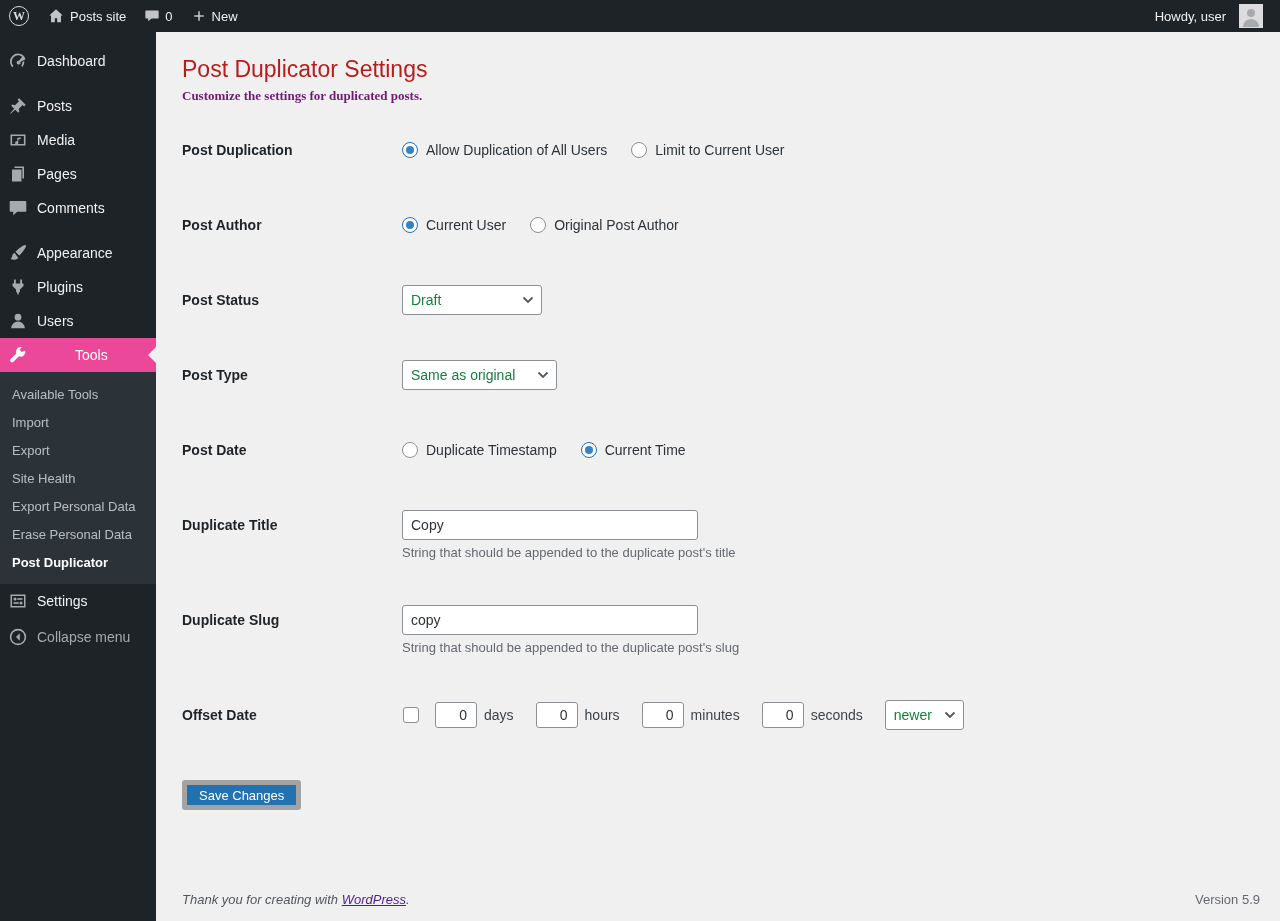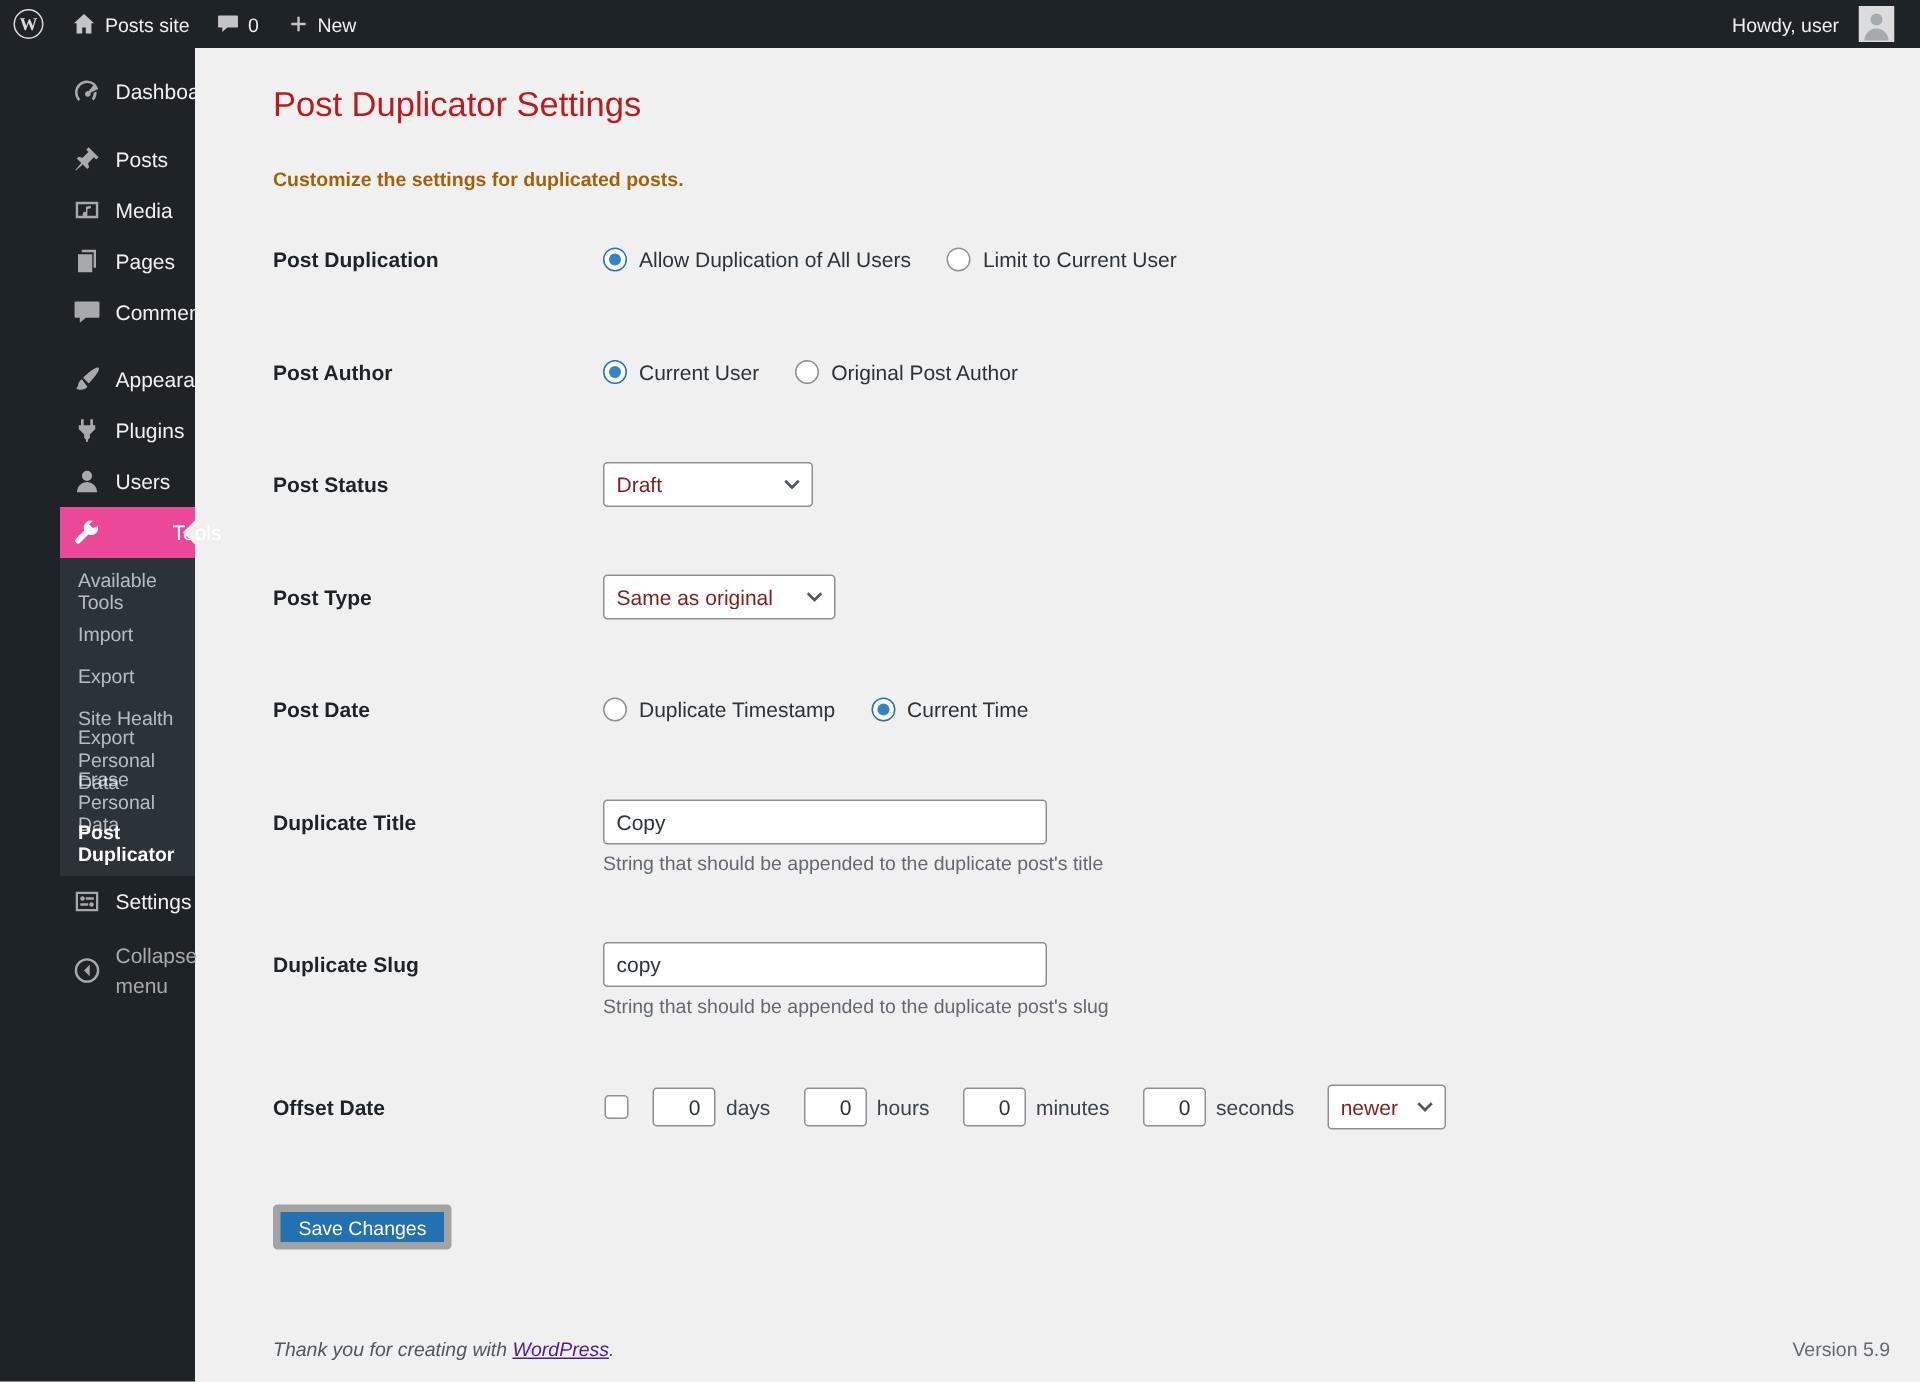--- a/index.html
+++ b/index.html
@@ -24,22 +24,22 @@
   .ab-right { margin-left:auto; display:flex; align-items:center; padding-right:8px; }
   .wp-logo {
     width:20px; height:20px; border:1.6px solid #dcdcde; border-radius:50%;
     display:flex; align-items:center; justify-content:center;
     font-family:"Liberation Serif", serif; font-size:12px; color:#dcdcde; font-weight:bold;
   }
   .avatar { width:24px; height:24px; margin-left:8px; display:block; }
 
   
   .sidebar {
-    position:fixed; top:32px; left:0; bottom:0; width:130px;
-    background:#1d2327; color:#f0f0f1; z-index:90;padding-left:40px;
+    position:fixed; top:32px; left:0; bottom:0; width:156px;
+    background:#1d2327; color:#f0f0f1; z-index:90;
   }
   .menu { padding-top:12px; }
   .menu-item {
     display:flex; align-items:center; gap:9px; padding:7px 8px;
     font-size:14px; cursor:pointer; position:relative; line-height:20px;
   }
   .menu-item .micon { width:20px; height:20px; flex:0 0 20px; color:#a7aaad; display:flex; align-items:center; justify-content:center; }
   .menu-item.active { background:#ec4899; color:#fff;gap:47px; }
   .menu-item.active .micon { color:#fff; }
   .menu-arrow {
@@ -56,21 +56,21 @@
   .collapse-item { margin-top:2px; color:#a7aaad; }
   .collapse-item .micon { color:#a7aaad; }
 
   
   .main {
     margin-left:160px; padding-top:32px; min-height:921px;
     display:flex; flex-direction:column; background:#f0f0f1;
   }
   .content { flex:1; padding:23px 20px 0 22px; }
   h1.page-title { font-size:23px; font-weight:400; margin:0; padding:0 0 4px; line-height:29px; color:#b91c1c; }
-  .intro { font-weight:700; font-size:13px; margin-top:24px; color:#a16207; }
+  .intro { font-weight:700; font-size:13px; color:#701a75;font-family:Liberation Serif, serif; }
 
   .form-table { margin-top:8px; }
   .frow { display:flex; align-items:flex-start; padding:23px 0 22px; }
   .flabel { flex:0 0 220px; font-weight:700; font-size:14px; line-height:30px; color:#1d2327; }
   .fcontrol { display:flex; flex-direction:column; }
   .control-line { display:flex; align-items:center; min-height:30px; }
 
   .radio-opt { display:flex; align-items:center; margin-right:24px; cursor:pointer; font-size:14px; color:#2c3338; }
   input[type=radio] {
     appearance:none; -webkit-appearance:none; width:16px; height:16px;
@@ -83,21 +83,21 @@
   }
   input[type=checkbox] {
     appearance:none; -webkit-appearance:none; width:16px; height:16px;
     border:1px solid #8c8f94; border-radius:3px; background:#fff;
     margin:0 16px 0 1px; cursor:pointer; flex:0 0 16px;
   }
 
   .select-wrap { position:relative; display:inline-block; }
   select {
     appearance:none; -webkit-appearance:none;
-    border:1px solid #8c8f94; border-radius:3px; background:#fff; color:#7f1d1d;
+    border:1px solid #8c8f94; border-radius:3px; background:#fff; color:#15803d;
     font-size:14px; height:30px; padding:0 30px 0 8px; font-family:inherit; cursor:pointer;
   }
   .chev {
     position:absolute; right:8px; top:50%; transform:translateY(-50%);
     pointer-events:none; color:#50575e; display:flex;
   }
 
   .text-input {
     width:296px; height:30px; border:1px solid #8c8f94; border-radius:3px;
     padding:0 8px; font-size:14px; color:#2c3338; background:#fff; font-family:inherit;

